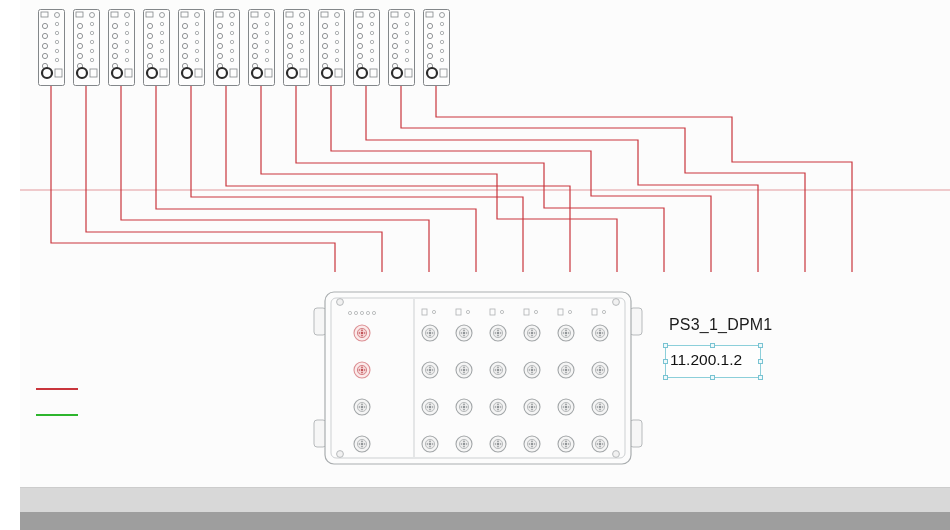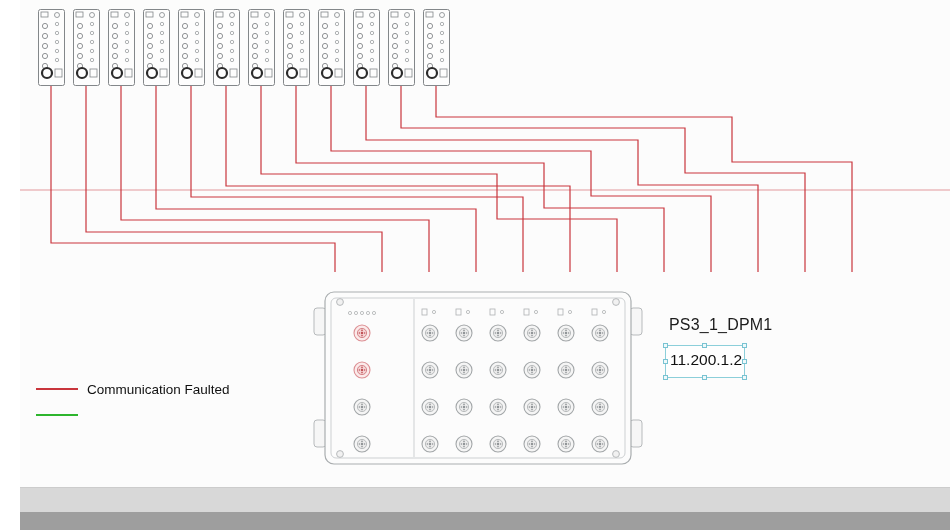--- a/index.html
+++ b/index.html
@@ -6,21 +6,21 @@
   .stage{
     position:relative;width:950px;height:530px;overflow:hidden;
     background:#fcfcfc;font-family:"Liberation Sans",sans-serif;margin-left:20px;
   }
   #diagram-svg{position:absolute;left:0;top:0;}
   .device-name{
     position:absolute;left:649px;top:316px;
     font-size:16px;color:#1c1c1c;letter-spacing:.2px;white-space:nowrap;
   }
   .ip-box{
-    position:absolute;left:645px;top:345px;width:80px;height:33px;
+    position:absolute;left:645px;top:345px;width:96px;height:33px;
     border:1px solid #8ccfda;background:rgba(255,255,255,.55);box-sizing:border-box;
   }
   .ip-box .ip-text{display:block;padding:5px 0 0 4px;font-size:15.5px;color:#111;white-space:nowrap;}
   .handle{position:absolute;width:5px;height:5px;background:#eef9fb;border:1px solid #79c3d2;box-sizing:border-box;}
   .h-tl{left:-3px;top:-3px}.h-tm{left:calc(50% - 3px);top:-3px}.h-tr{right:-3px;top:-3px}
   .h-ml{left:-3px;top:calc(50% - 3px)}.h-mr{right:-3px;top:calc(50% - 3px)}
   .h-bl{left:-3px;bottom:-3px}.h-bm{left:calc(50% - 3px);bottom:-3px}.h-br{right:-3px;bottom:-3px}
   .legend{position:absolute;left:16px;top:376px;}
   .legend-row{display:flex;align-items:center;height:26px;}
   .legend-swatch{width:42px;height:2px;margin-right:9px;}
@@ -554,21 +554,20 @@
     <span class="handle h-ml"></span>
     <span class="handle h-mr"></span>
     <span class="handle h-bl"></span>
     <span class="handle h-bm"></span>
     <span class="handle h-br"></span>
   </div>
 
   <div class="legend">
     <div class="legend-row">
       <span class="legend-swatch" style="background: rgb(201, 53, 60);"></span>
-      <span class="legend-label">Communication Faulted</span>
     </div>
     <div class="legend-row">
       <span class="legend-swatch" style="background: rgb(45, 181, 45);"></span>
     </div>
   </div>
 
   <div class="right-margin"></div>
   <div class="bottom-strip"></div>
   <div class="bottom-bar"></div>
 

